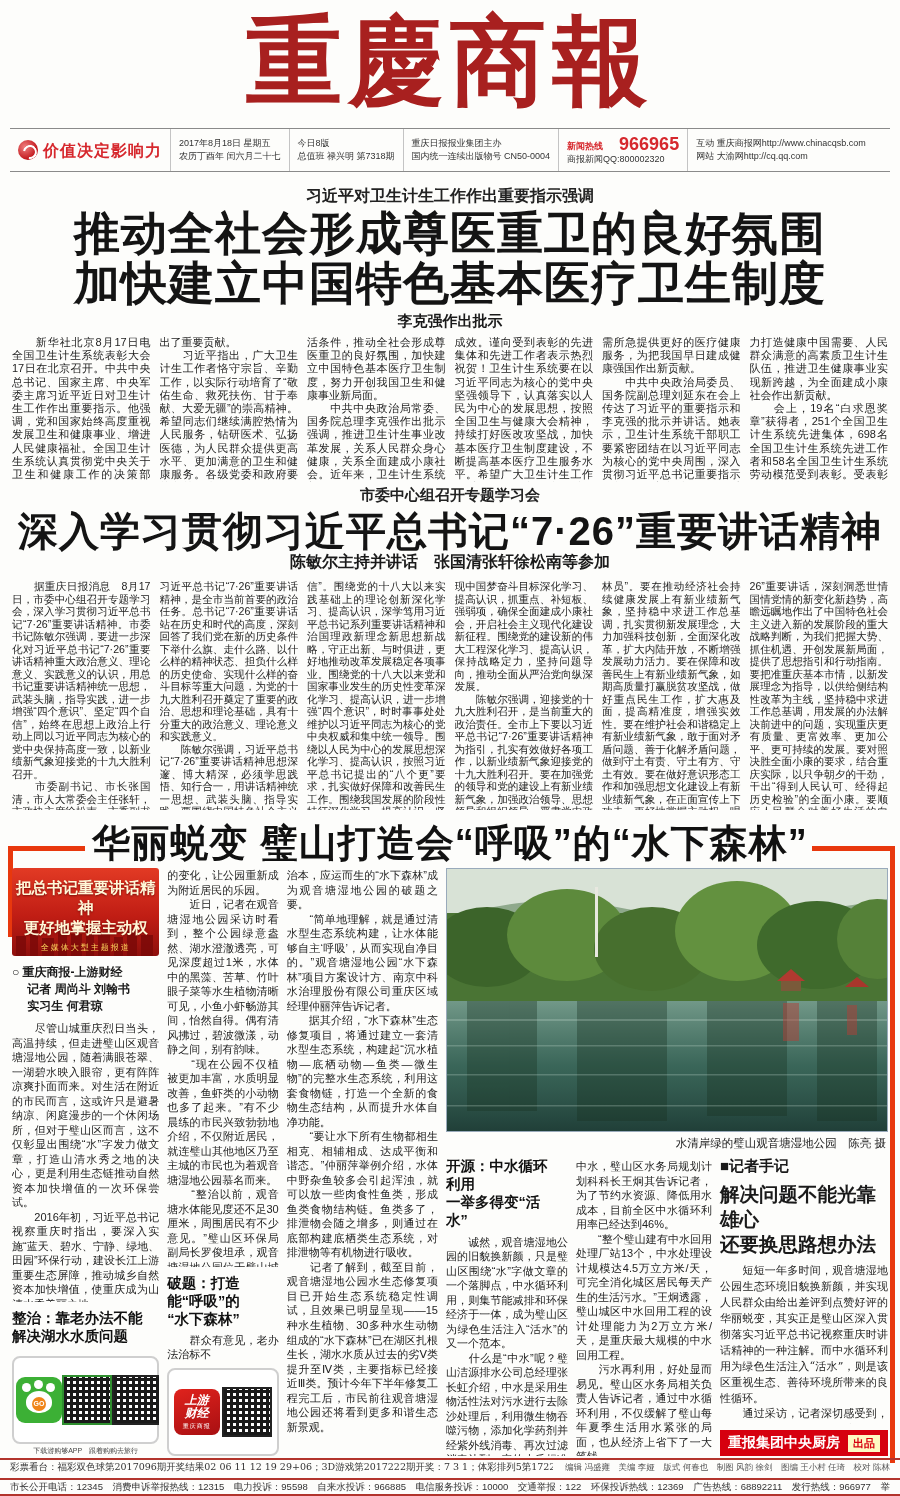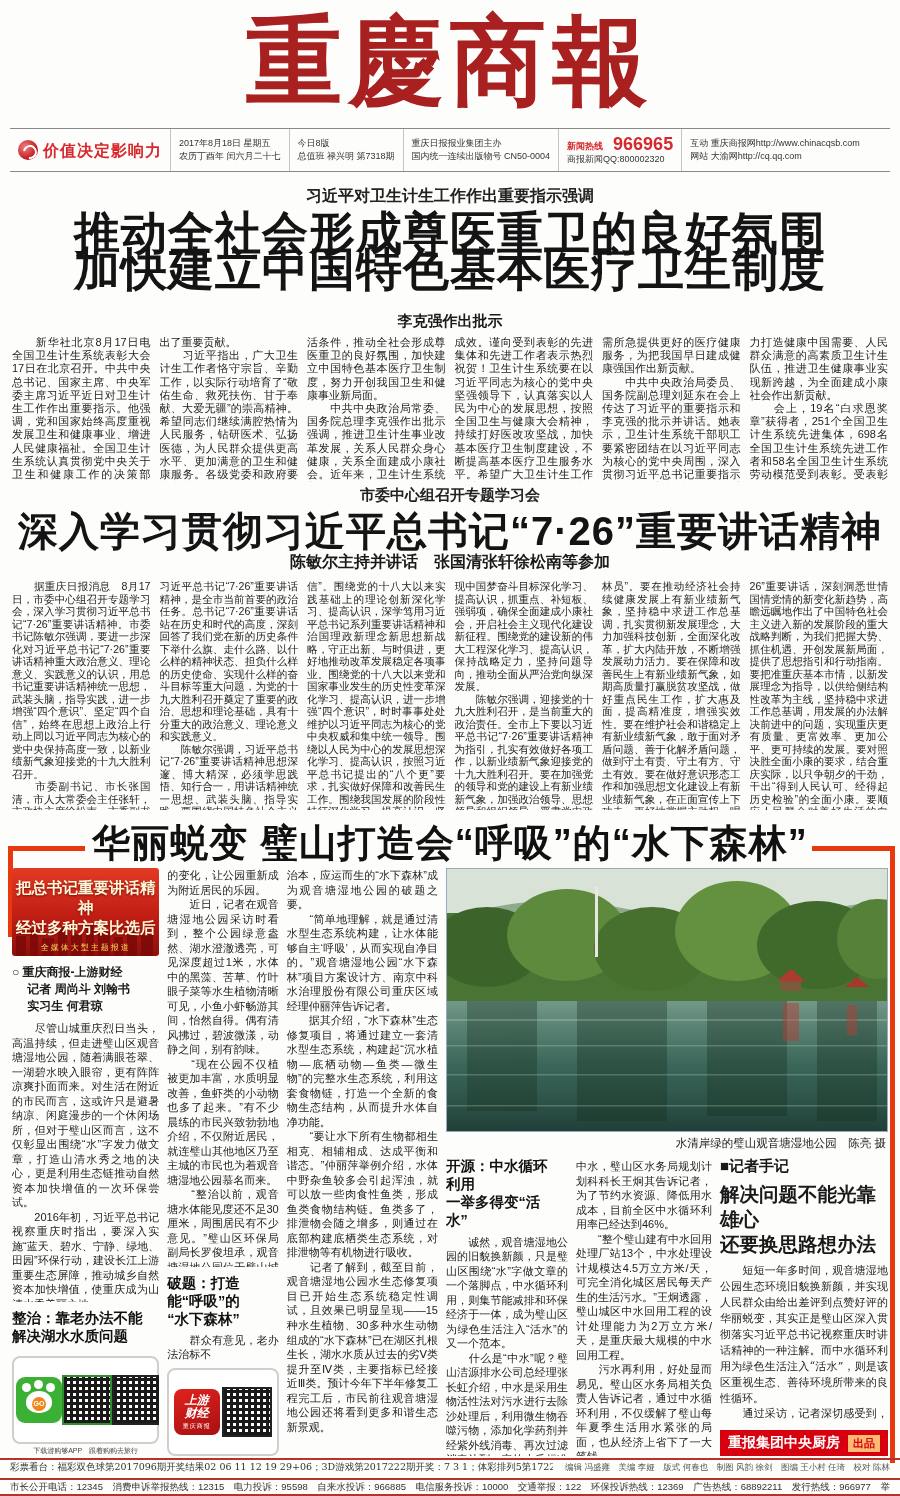--- a/index.html
+++ b/index.html
@@ -19,27 +19,27 @@
   #ib-slogan{flex-direction:row;align-items:center;gap:5px;}
   #ib-slogan .slogan-text{font-size:16px;font-weight:bold;color:#d6282d;letter-spacing:1px;}
   .brandball{width:20px;height:20px;border-radius:50%;background:radial-gradient(circle at 35% 35%,#f08080,#c01318 70%);
     position:relative;flex:none;}
   .brandball::after{content:"";position:absolute;left:5px;top:5px;width:10px;height:10px;border-radius:50%;
     border:2px solid #fff;border-left-color:transparent;transform:rotate(-35deg);}
   .temp-big{font-size:19px;color:#4a4a4a;line-height:20px;}
   .weather-wrap{flex-direction:row;align-items:center;gap:6px;}
   .hot-label{color:#d6282d;font-weight:bold;}
   .hot-num{font-size:18px;font-weight:900;color:#d6282d;line-height:18px;}
-  .hot-row{display:flex;align-items:flex-end;gap:10px;}
+  .hot-row{display:flex;align-items:flex-end;gap:16px;}
   
   .kicker{width:900px;text-align:center;font-size:16px;font-weight:bold;color:#222;}
   #s1-kicker{top:186px;}
   .bighead{width:900px;text-align:center;font-weight:900;color:#141414;letter-spacing:1px;}
   #s1-h1{top:208px;font-size:46px;line-height:50px;}
-  #s1-h2{top:244px;font-size:46px;line-height:50px;}
+  #s1-h2{top:258px;font-size:46px;line-height:50px;}
   #s1-sub{top:312px;width:900px;text-align:center;font-size:15px;font-weight:bold;}
   .news-cols{display:flex;gap:9px;}
   .ncol{flex:1;font-size:11px;line-height:1.2;text-align:justify;white-space:pre-line;
     overflow:hidden;color:#222;}
   #s1-body{top:336px;left:12px;width:876px;height:146px;}
   
   #s2-kicker{top:486px;font-size:15px;}
   #s2-h1{top:508px;font-size:40px;line-height:46px;}
   #s2-sub{top:552px;width:900px;text-align:center;font-size:16px;font-weight:bold;}
   #s2-body{top:580px;left:12px;width:876px;height:230px;}
@@ -96,21 +96,21 @@
   #f-col5{width:136px;}
   #f-col6{flex:1;display:flex;flex-direction:column;min-height:0;}
   .lowcol{display:flex;flex-direction:column;min-height:0;overflow:hidden;}
   
   #notes-tag{font-size:15px;font-weight:900;flex:none;}
   #notes-title{font-size:19.5px;font-weight:900;line-height:25px;margin:6px 0 6px 0;white-space:pre-line;flex:none;}
   #notes-body{font-family:"DejaVu Serif",serif;font-size:11px;line-height:1.45;text-align:justify;
     white-space:pre-line;overflow:hidden;flex:1;min-height:0;color:#222;}
   #producer{flex:none;margin-top:6px;background:#d6000f;color:#fff;font-weight:900;font-size:14px;
     height:26px;display:flex;align-items:center;justify-content:center;gap:8px;}
-  #producer .suffix{background:#fdba74;color:#d6000f;font-size:11px;padding:1px 5px;font-weight:900;}
+  #producer .suffix{background:#fef9c3;color:#d6000f;font-size:11px;padding:1px 5px;font-weight:900;}
   
   .redrule{left:0;width:900px;height:0;border-top:2px solid #b2342c;}
   #rule1{top:1458px;} #rule2{top:1478px;} #rule3{top:1494px;}
   #lottery-row{top:1461px;left:10px;width:880px;display:flex;justify-content:space-between;align-items:center;}
   #lottery{font-size:9.5px;color:#333;font-family:"DejaVu Serif",serif;white-space:nowrap;overflow:hidden;}
   #credits{font-size:8.5px;color:#555;white-space:nowrap;margin-left:12px;}
   #phones{top:1481px;left:10px;width:880px;text-align:center;font-size:9.5px;color:#333;white-space:nowrap;overflow:hidden;}
 </style>
 </head>
 <body>
@@ -197,21 +197,21 @@
             <rect x="46" y="5" width="9" height="29"></rect>
           <rect x="59" y="12" width="11" height="22"></rect>
             <rect x="74" y="2" width="8" height="32"></rect>
           <rect x="86" y="10" width="12" height="24"></rect>
             <rect x="102" y="15" width="9" height="19"></rect>
           <rect x="115" y="7" width="10" height="27"></rect>
             <rect x="129" y="13" width="12" height="21"></rect>
         </g>
       </svg>
       <div class="bl bl1">把总书记重要讲话精神</div>
-      <div class="bl">经过多种方案比选后</div>
+      <div class="bl">更好地掌握主动权</div>
       <div class="bsub">全媒体大型主题报道</div>
     </div>
     <div id="byline">○ 重庆商报-上游财经
 　 记者 周尚斗 刘翰书
 　 实习生 何君琼</div>
     <div class="ftext" style="flex:0 1 auto;">　　尽管山城重庆烈日当头，高温持续，但走进璧山区观音塘湿地公园，随着满眼苍翠、一湖碧水映入眼帘，更有阵阵凉爽扑面而来。对生活在附近的市民而言，这或许只是避暑纳凉、闲庭漫步的一个休闲场所，但对于璧山区而言，这不仅彰显出围绕“水”字发力做文章，打造山清水秀之地的决心，更是利用生态链推动自然资本加快增值的一次环保尝试。
 　　2016年初，习近平总书记视察重庆时指出，要深入实施“蓝天、碧水、宁静、绿地、田园”环保行动，建设长江上游重要生态屏障，推动城乡自然资本加快增值，使重庆成为山清水秀美丽之地。
 　　一年多来，璧山区牢记总书记嘱托，将生态环保放在重中之重，为建设山清水秀美丽之地坚定前行，提出要打造重庆首个生态文明建设示范基地。</div>
     <div class="f-subhead">整治：靠老办法不能解决湖水水质问题</div>
     <div class="ftext" style="flex:1;min-height:0;">　　“以前水质差的时候，大家都很少来公园玩耍，现在简直发生了翻天覆地的变化。”对观音塘湿地公园发生的变化，家住附近的林女士感同身受。她告诉记者，过去，公园水体质量差，能见度低，自己和不少邻居哪怕住得近，也很少到公园活动，但近一年多</div>

